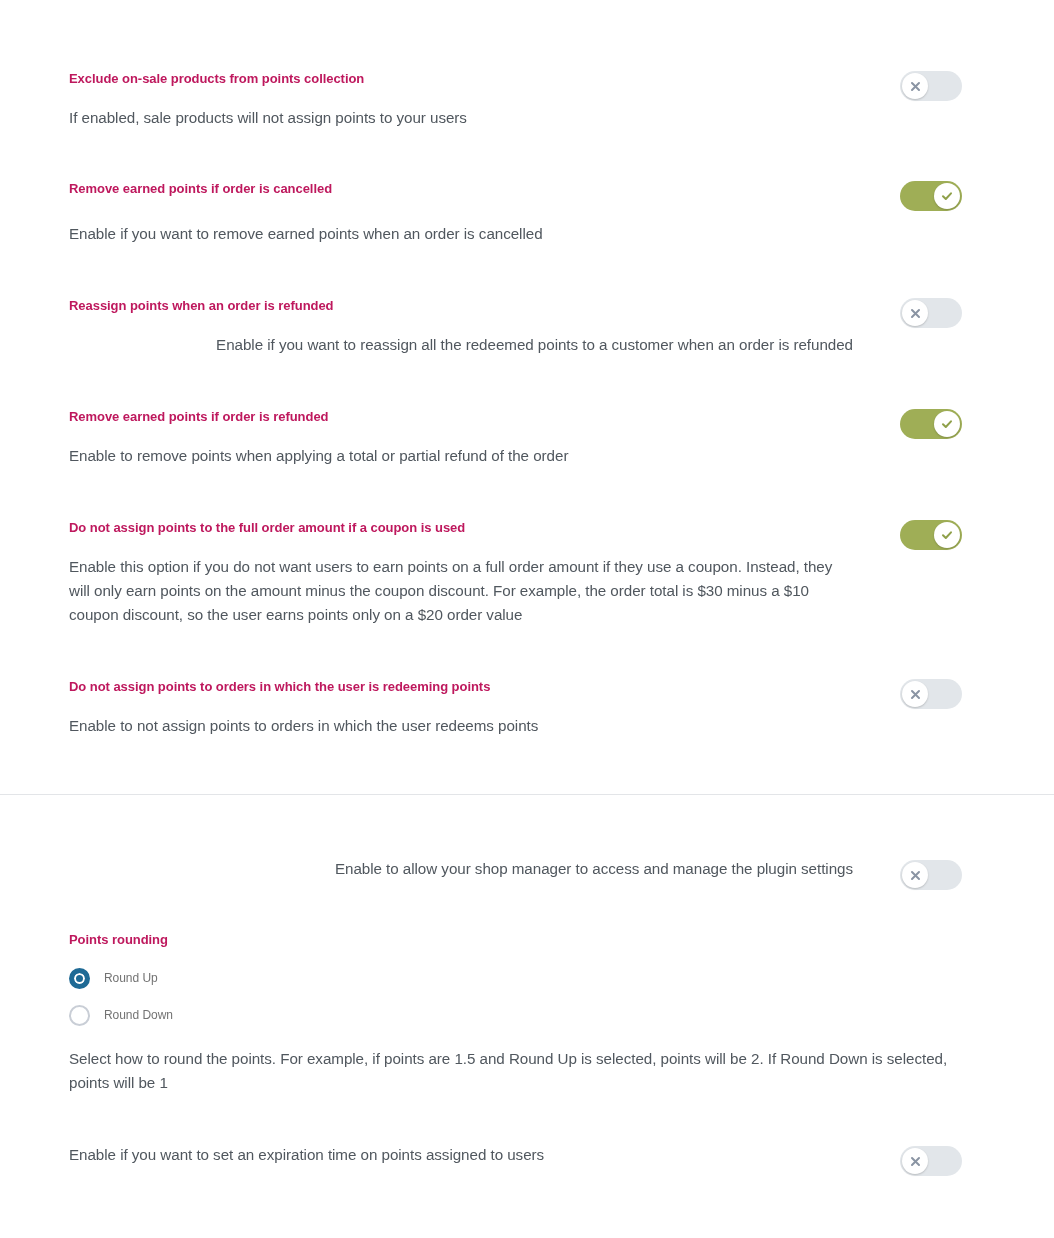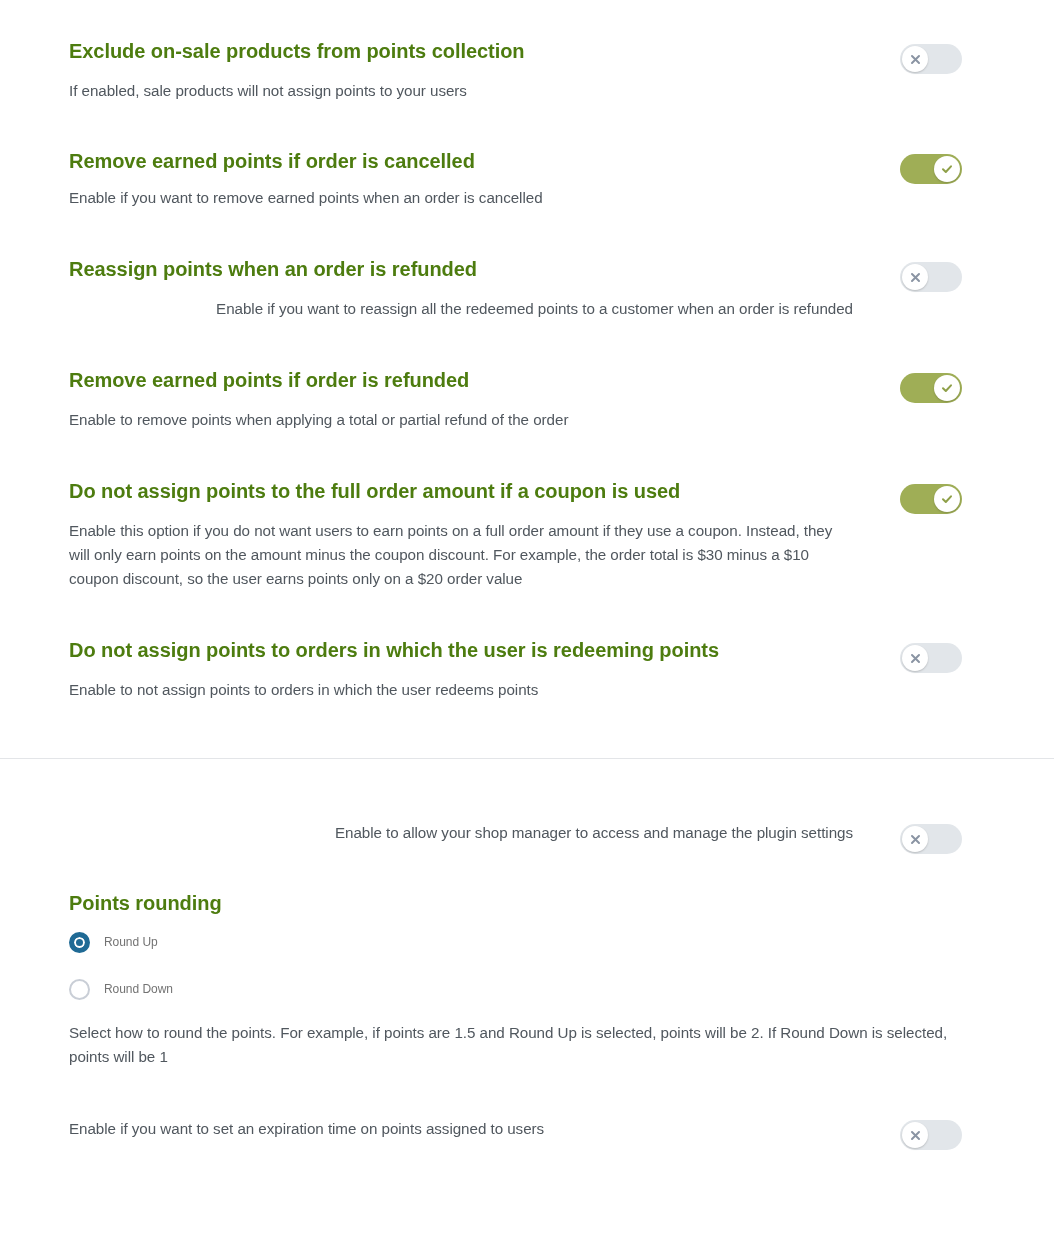--- a/index.html
+++ b/index.html
@@ -32,25 +32,26 @@
     max-width: 894px;
   }
 
   
   .setting-row {
     position: relative;
     padding-right: 110px;
   }
 
   .setting-title {
-    font-size: 20px;
+    font-size: 13px;
     font-weight: bold;
-    color: #4d7c0f;
+    color: #be185d;
     line-height: 21px;
     letter-spacing: -0.05px;
+    margin-top: 27px;
   }
 
   .setting-desc {
     font-size: 15.2px;
     font-weight: normal;
     color: #50575e;
     line-height: 24px;
     letter-spacing: -0.05px;
   }
 
@@ -149,21 +150,21 @@
           <span class="knob">
             <svg width="13" height="13" viewBox="0 0 13 13" aria-hidden="true">
               <path d="M3 3 L10 10 M10 3 L3 10" stroke="#8a94a3" stroke-width="2" stroke-linecap="round" fill="none"></path>
             </svg>
           </span>
         </div>
       </div>
 
       <div class="setting-row" style="margin-top:48px;">
         <div class="setting-title">Remove earned points if order is cancelled</div>
-        <div class="setting-desc" style="margin-top:14px;">Enable if you want to remove earned points when an order is cancelled</div>
+        <div class="setting-desc" style="margin-top:23px;">Enable if you want to remove earned points when an order is cancelled</div>
         <div class="toggle on" style="top:3px;">
           <span class="knob">
             <svg width="14" height="14" viewBox="0 0 14 14" aria-hidden="true">
               <path d="M3 7.3 L5.8 10 L11 4.3" stroke="#8fa049" stroke-width="2" stroke-linecap="round" stroke-linejoin="round" fill="none"></path>
             </svg>
           </span>
         </div>
       </div>
 
       <div class="setting-row" style="margin-top:49px;">
@@ -234,21 +235,21 @@
       </div>
 
       <div style="margin-top:48px;">
         <div class="setting-title">Points rounding</div>
 
         <div class="radio-group" style="margin-top:12px;">
           <div class="radio-row selected">
             <span class="radio-mark"></span>
             <span class="radio-label">Round Up</span>
           </div>
-          <div class="radio-row" style="margin-top:15px;align-items:center;">
+          <div class="radio-row" style="margin-top:5px;align-items:center;">
             <span class="radio-mark"></span>
             <span class="radio-label">Round Down</span>
           </div>
         </div>
 
         <div class="setting-desc" style="margin-top:16px; max-width:885px;">Select how to round the points. For example, if points are 1.5 and Round Up is selected, points will be 2. If Round Down is selected, points will be 1</div>
       </div>
 
       <div class="setting-row" style="margin-top:48px;">
         <div class="setting-desc" style="margin-top:17px;">Enable if you want to set an expiration time on points assigned to users</div>

